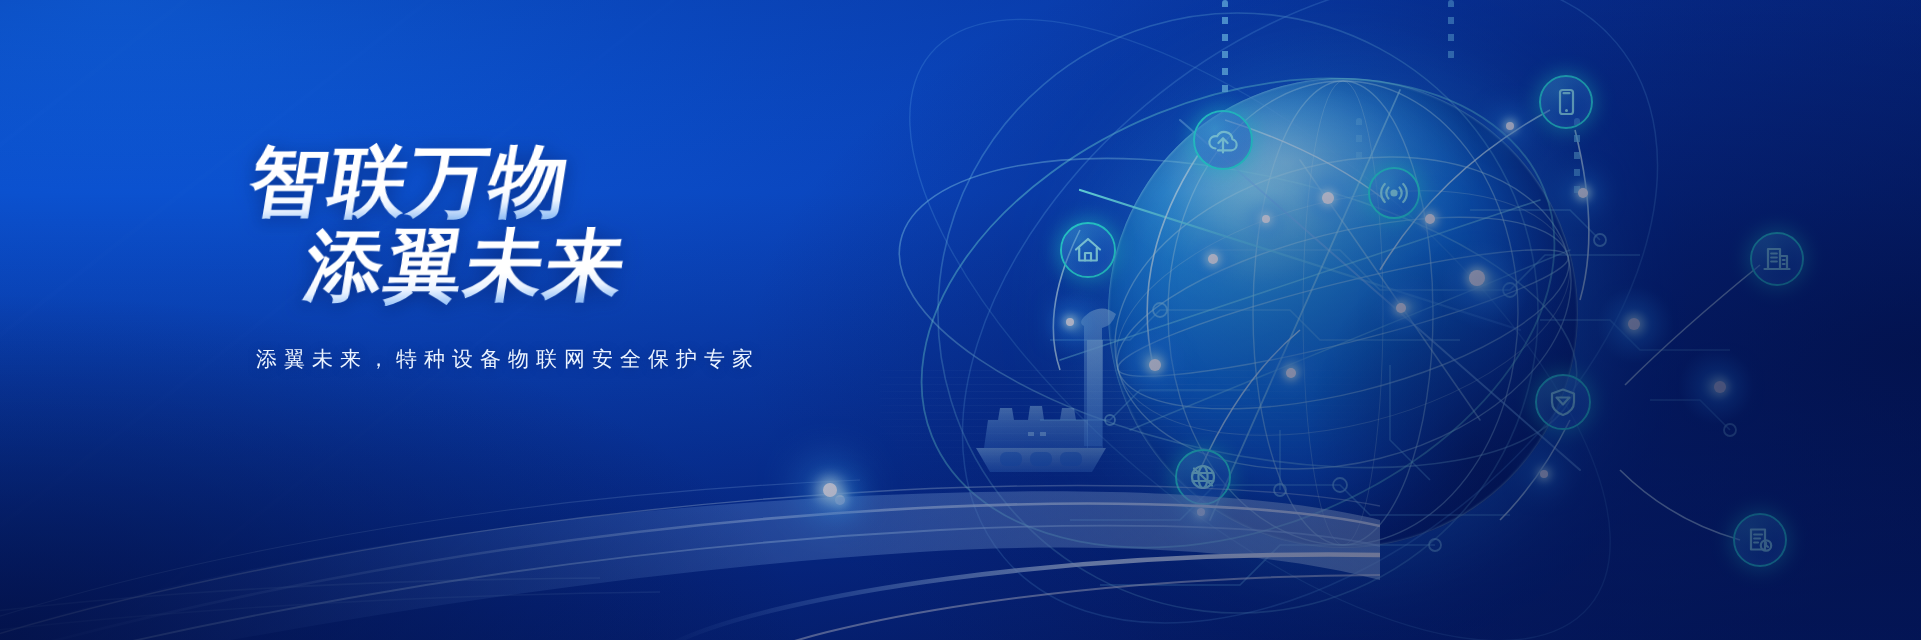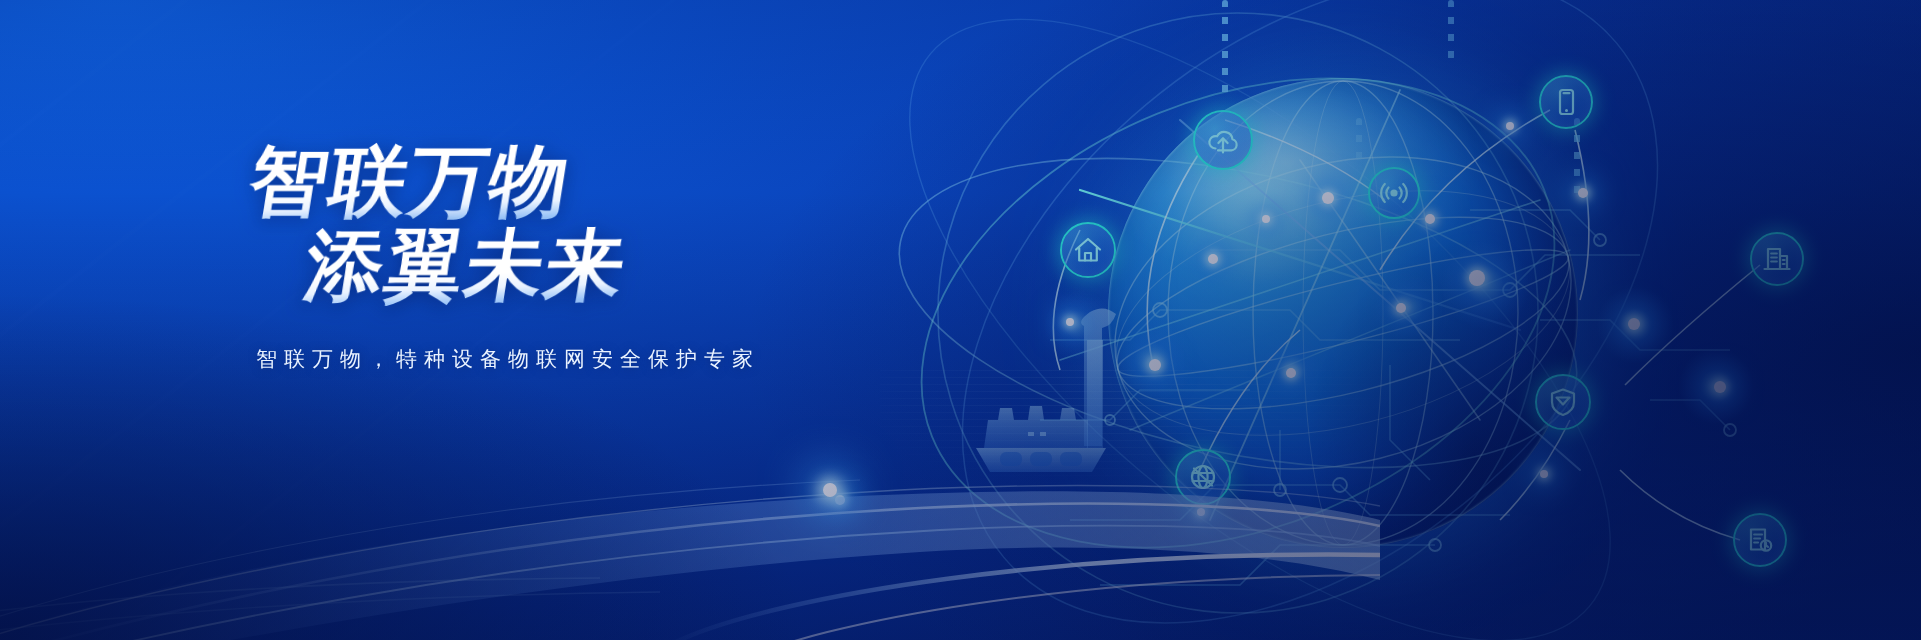--- a/index.html
+++ b/index.html
@@ -389,16 +389,16 @@
 
   <div class="dot" style="left:823px;top:483px;width:14px;height:14px;box-shadow:0 0 14px 6px rgba(200,240,255,.95),0 0 44px 18px rgba(60,160,255,.8);"></div>
 
   <div class="vignette"></div>
 
   <div class="copy">
     <div class="headline">
       <div class="hl-line hl-1">智联万物</div>
       <div class="hl-line hl-2">添翼未来</div>
     </div>
-    <div class="subtitle">智联万物，特种设备物联网安全保护专家</div>
+    <div class="subtitle">添翼未来，特种设备物联网安全保护专家</div>
   </div>
 
 </div>
 
 </body></html>

